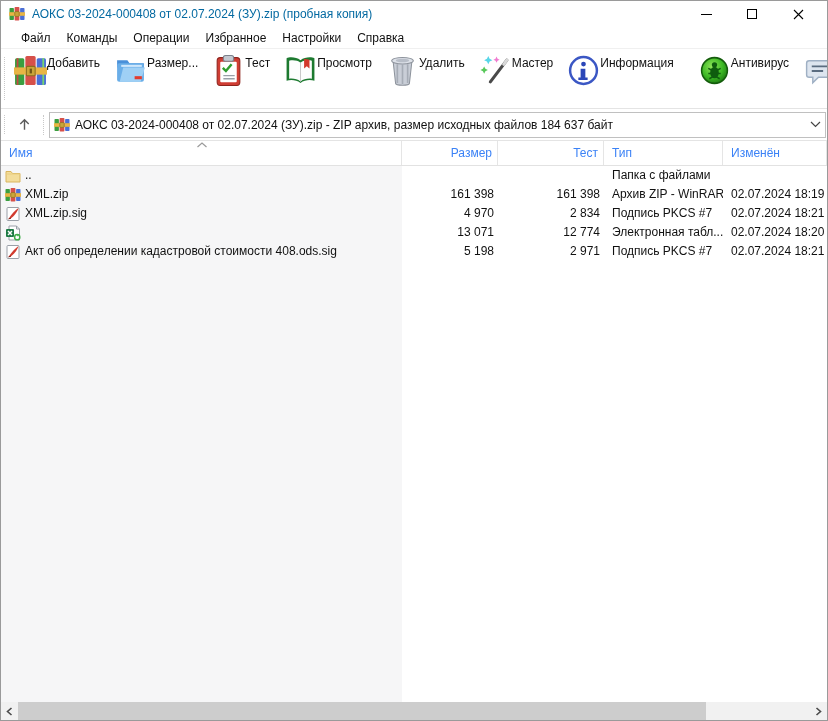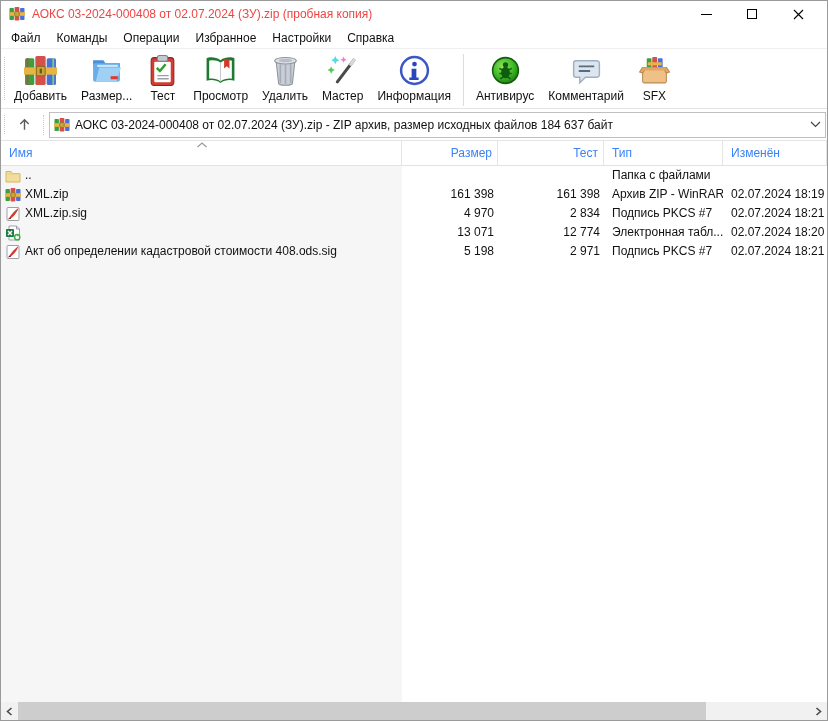--- a/index.html
+++ b/index.html
@@ -5,32 +5,32 @@
   * { margin:0; padding:0; box-sizing:border-box; cursor:default; }
   html,body { width:828px; height:721px; background:#e8e8e8; }
   body { font-family:"Liberation Sans", sans-serif; font-size:12px; color:#111; }
   .window {
     width:828px; height:721px; background:#fff;
     border:1px solid #9a9a9a; display:flex; flex-direction:column; overflow:hidden;
   }
   
   .titlebar { height:26px; display:flex; align-items:center; flex:0 0 auto; background:#fff; }
   .titlebar .app-ico { margin-left:8px; width:16px; height:16px; }
-  .title-text { margin-left:7px; font-size:12px; color:#ef4444; white-space:nowrap; }
+  .title-text { margin-left:7px; font-size:12px; color:#0369a1; white-space:nowrap; }
   .win-controls { margin-left:auto; display:flex; height:100%; margin-right:6px; }
   .win-btn { width:46px; height:100%; display:flex; align-items:center; justify-content:center; }
   .glyph-min { width:11px; height:1px; background:#000; }
   .glyph-max { width:10px; height:10px; border:1px solid #000; }
   
-  .menubar { height:22px; display:flex; align-items:center; padding-left:2px; border-bottom:1px solid #f0f0f0; flex:0 0 auto; }
+  .menubar { height:22px; display:flex; align-items:center; padding-left:12px; border-bottom:1px solid #f0f0f0; flex:0 0 auto; }
   .menu-item { padding:3px 8px; white-space:nowrap; }
   
   .toolbar { height:60px; display:flex; align-items:flex-start; padding:3px 0 0 6px; border-bottom:1px solid #e4e4e4; flex:0 0 auto; position:relative; }
   .toolbar::before { content:""; position:absolute; left:3px; top:8px; bottom:8px; border-left:1px dotted #c9c9c9; }
-  .tb-btn { display:flex; flex-direction:column; align-items:center; padding:2px 7px; }
+  .tb-btn { display:flex; padding:2px 7px; }
   .tb-btn svg { width:33px; height:33px; }
   .tb-label { margin-top:2px; white-space:nowrap; }
   .tb-sep { width:1px; background:#dcdcdc; align-self:stretch; margin:2px 5px; }
   
   .addressbar { height:32px; display:flex; align-items:center; border-bottom:1px solid #e4e4e4; flex:0 0 auto; position:relative; padding-left:8px; }
   .addressbar::before { content:""; position:absolute; left:3px; top:6px; bottom:6px; border-left:1px dotted #c9c9c9; }
   .up-btn { width:30px; height:24px; display:flex; align-items:center; justify-content:center; }
   .combo-grip { border-left:1px dotted #c9c9c9; height:20px; margin:0 5px 0 4px; }
   .combobox { flex:1; height:26px; border:1px solid #c0c0c0; background:#fff; display:flex; align-items:center; margin-right:1px; padding:0 4px; }
   .combobox .ico16 { flex:0 0 aupx; }

